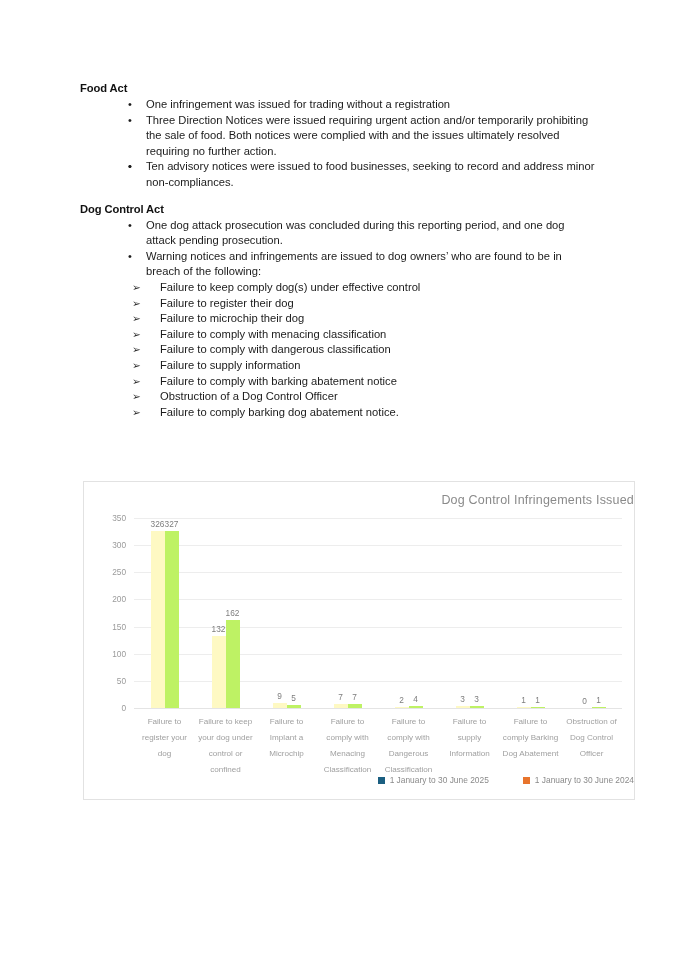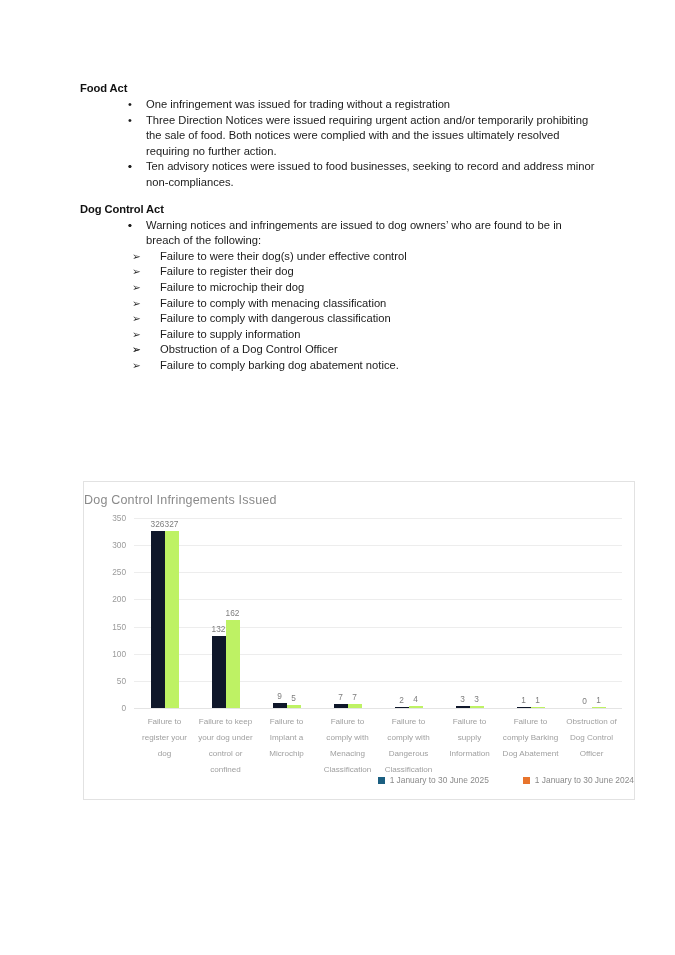--- a/index.html
+++ b/index.html
@@ -81,21 +81,21 @@
     left:83px;top:481px;
     width:552px;height:319px;
     border:1px solid #e2e2e2;
     background:#ffffff;
     box-sizing:border-box;
   }
   .chart-title{
     position:absolute;
     left:0;top:11px;
     width:100%;
-    text-align:left;
+    text-align:right;
     font-size:12.5px;
     color:#8a8a8a;
     letter-spacing:0.2px;
   }
   .plot{
     position:absolute;
     left:50px;top:36px;
     right:12px;
     height:190px;
   }
@@ -135,21 +135,21 @@
     height:100%;
     position:relative;
     display:flex;
     align-items:flex-end;
     justify-content:center;
   }
   .bar{
     width:14px;
     position:relative;
   }
-  .bar.b1{background:#0f172a;}
+  .bar.b1{background:#fef9c3;}
   .bar.b2{background:#bef264;}
   .bar .vlabel{
     position:absolute;
     left:50%;
     transform:translateX(-50%);
     top:-12px;
     font-size:8.3px;
     color:#7d7d7d;
     white-space:nowrap;
   }
@@ -214,30 +214,31 @@
       </ul>
     </div>
 
     <div class="gap"></div>
 
     <div>
       <div class="sec-head">Dog Control Act</div>
       <ul class="bullets">
         <li>
           <span class="bmark">•</span>
+          <span>One dog attack prosecution was concluded during this reporting period, and one dog attack pending prosecution.</span>
         </li>
         <li>
           <span class="bmark">•</span>
           <span>Warning notices and infringements are issued to dog owners’ who are found to be in breach of the following:</span>
         </li>
       </ul>
       <ul class="sublist">
         <li>
           <span class="amark">➢</span>
-          <span>Failure to were their dog(s) under effective control</span>
+          <span>Failure to keep comply dog(s) under effective control</span>
         </li>
         <li>
           <span class="amark">➢</span>
           <span>Failure to register their dog</span>
         </li>
         <li>
           <span class="amark">➢</span>
           <span>Failure to microchip their dog</span>
         </li>
         <li>
@@ -247,20 +248,21 @@
         <li>
           <span class="amark">➢</span>
           <span>Failure to comply with dangerous classification</span>
         </li>
         <li>
           <span class="amark">➢</span>
           <span>Failure to supply information</span>
         </li>
         <li>
           <span class="amark">➢</span>
+          <span>Failure to comply with barking abatement notice</span>
         </li>
         <li>
           <span class="amark">➢</span>
           <span>Obstruction of a Dog Control Officer</span>
         </li>
         <li>
           <span class="amark">➢</span>
           <span>Failure to comply barking dog abatement notice.</span>
         </li>
       </ul>

